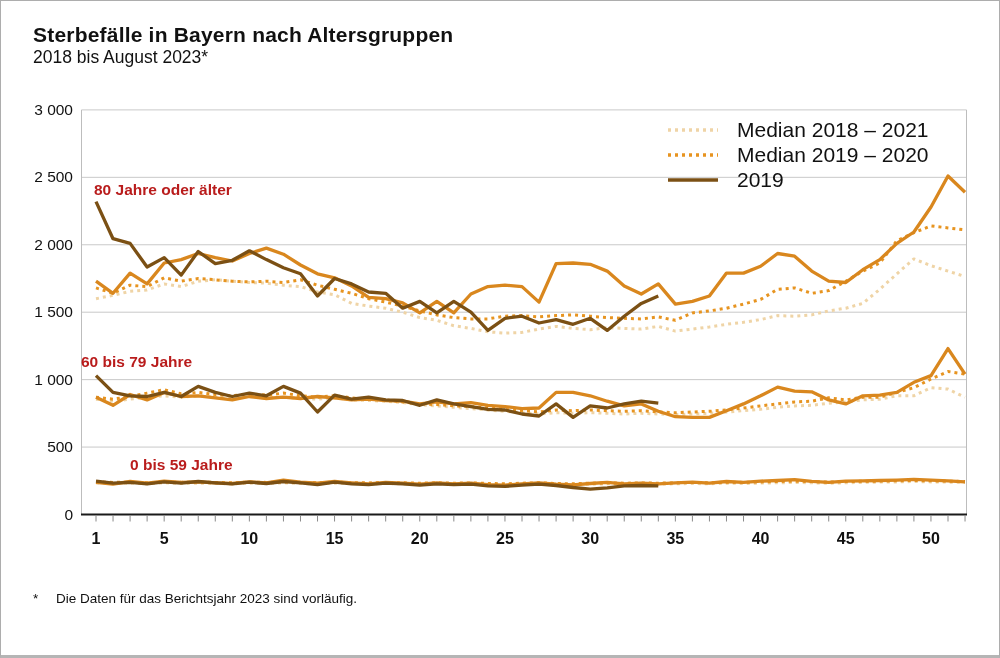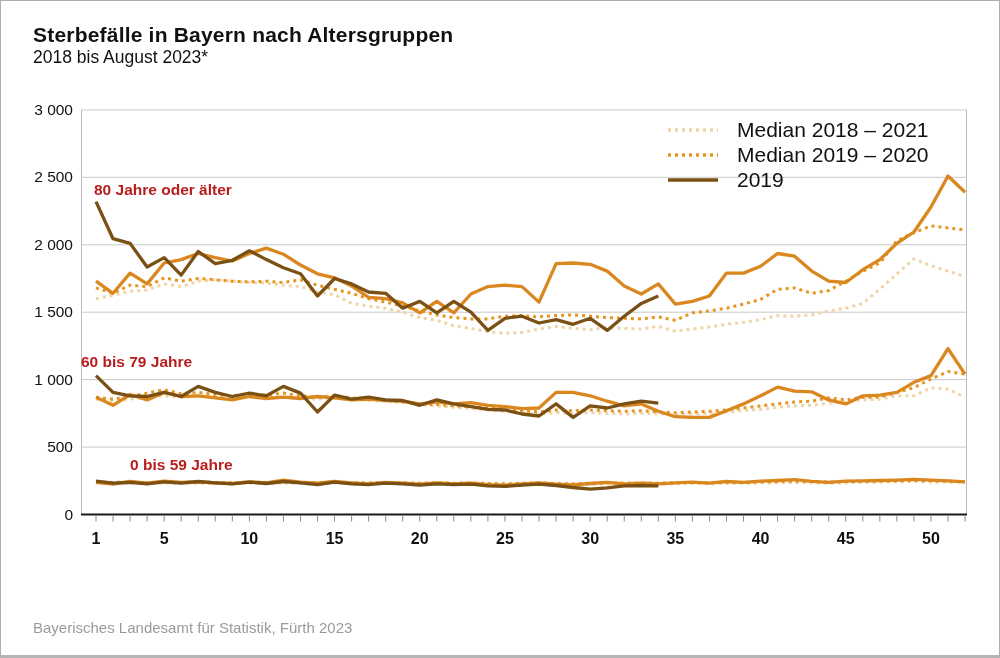--- a/index.html
+++ b/index.html
@@ -141,15 +141,15 @@
         <span class="legend-label">2019</span>
       </div>
     </div>
 
   <div id="group-labels">
       <div class="group-label" style="left: 93px; top: 180px;">80 Jahre oder älter</div>
       <div class="group-label" style="left: 80px; top: 352px;">60 bis 79 Jahre</div>
       <div class="group-label" style="left: 93px; top: 455px; margin-left: 36px;">0 bis 59 Jahre</div>
     </div>
 
+  <div id="footnote"><span class="marker">*</span><span>Die Daten für das Berichtsjahr 2023 sind vorläufig.</span></div>
 
-  <div id="source">Bayerisches Landesamt für Statistik, Fürth 2023</div>
 </div>
 
 </body></html>

